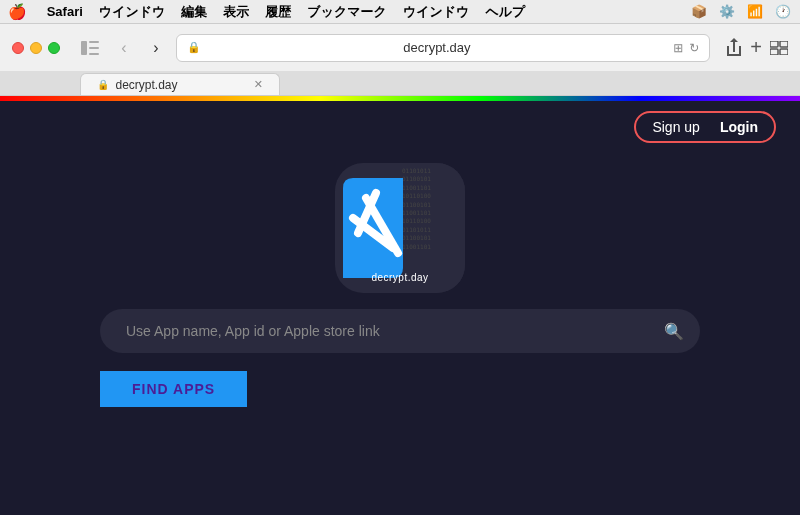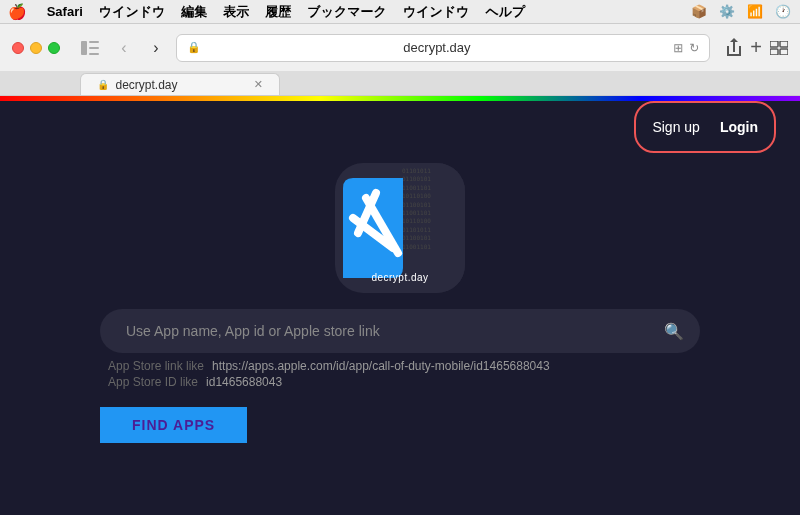--- a/index.html
+++ b/index.html
@@ -134,20 +134,21 @@
       height: 5px;
       background: linear-gradient(to right, #ff0000, #ff7700, #ffff00, #00ff00, #0000ff, #8b00ff);
     }
 
     
     .site-nav {
       width: 100%;
       height: 52px;
       background: #1a1a2e;
       display: flex;
+      align-items: center;
       padding: 0 24px;
       justify-content: flex-end;
     }
     .nav-auth-buttons {
       display: flex;
       align-items: center;
       gap: 4px;
       border: 2px solid #e55;
       border-radius: 20px;
       padding: 4px 8px;
@@ -435,29 +436,19 @@
         <span class="site-name-overlay">decrypt.day</span>
       </div>
     </div>
 
     <div class="search-area">
       <div class="search-bar">
         <span class="search-apple-icon"></span>
         <span class="search-input-fake">Use App name, App id or Apple store link</span>
         <span class="search-magnify">🔍</span>
       </div>
-      <div class="search-hints">
-        <div class="search-hint-row">
-          <span class="hint-label">App Store link like</span>
-          <span class="hint-value">  https://apps.apple.com/id/app/call-of-duty-mobile/id1465688043</span>
-        </div>
-        <div class="search-hint-row">
-          <span class="hint-label">App Store ID like</span>
-          <span class="hint-value">  id1465688043</span>
-        </div>
-      </div>
 
       <div class="action-buttons">
         <button class="btn-find-apps">FIND APPS</button>
       </div>
     </div>
   </div>
 </div>
 
 </body></html>

